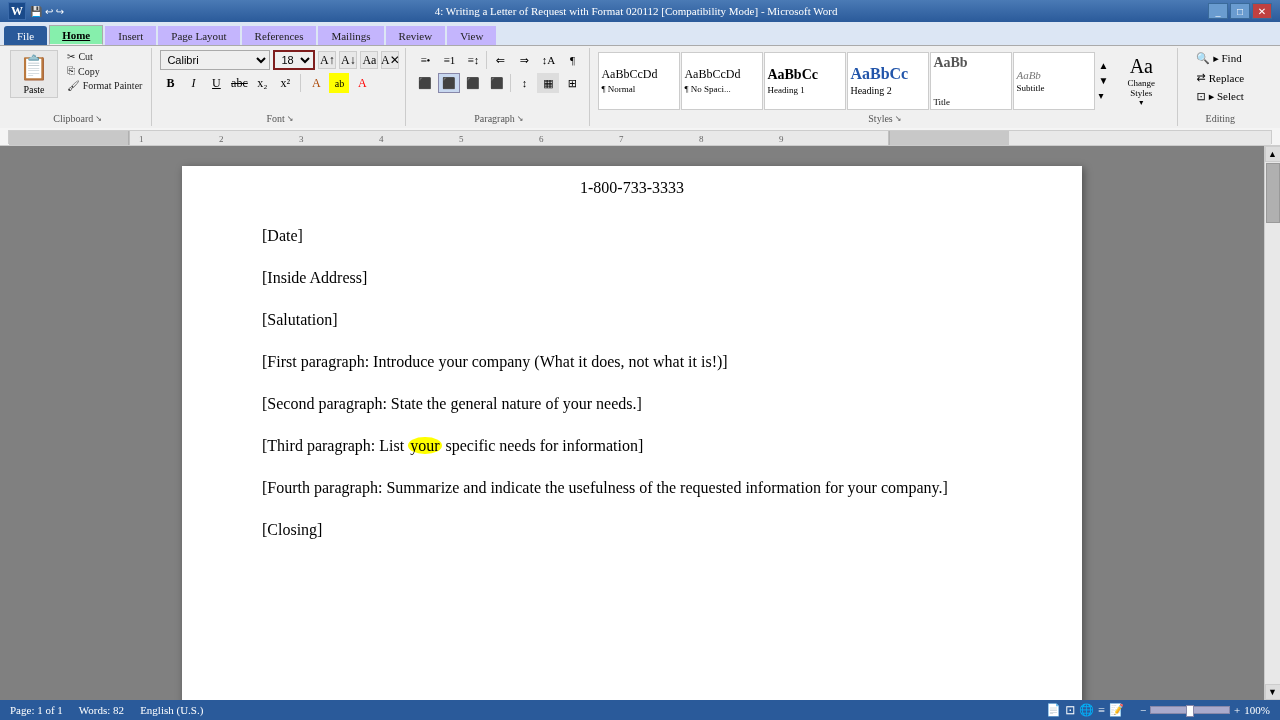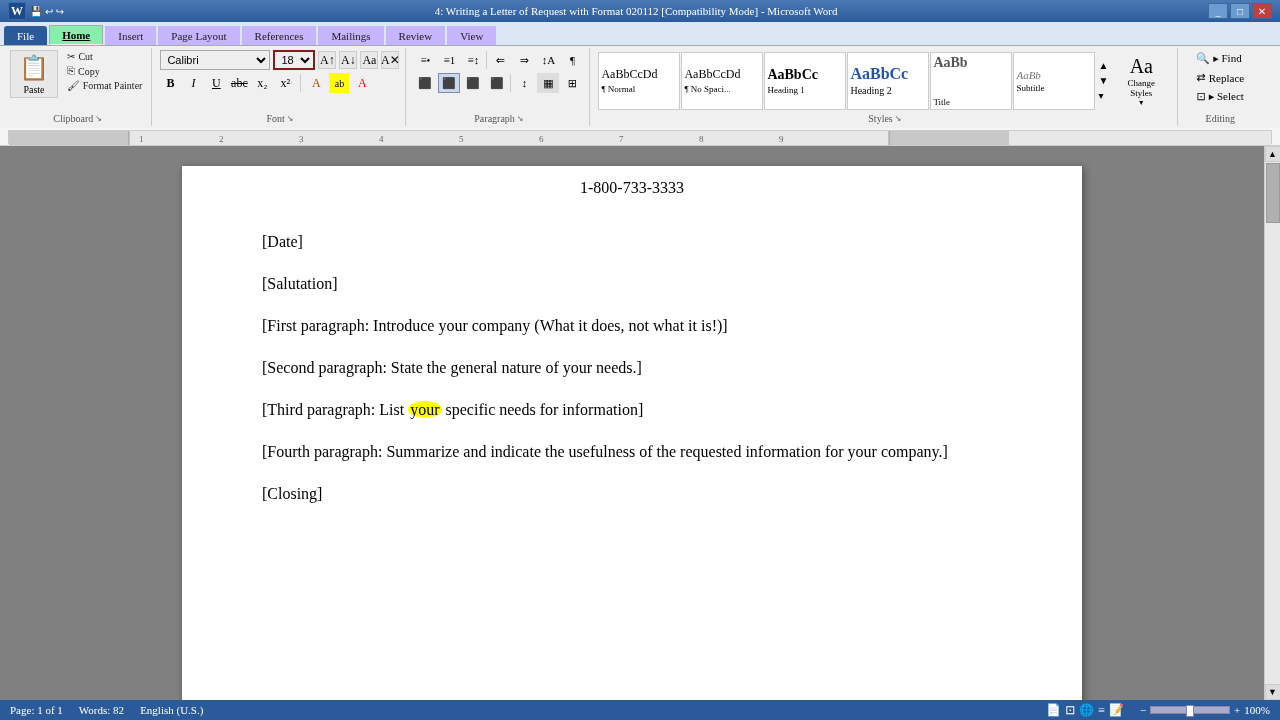--- a/index.html
+++ b/index.html
@@ -133,21 +133,21 @@
       flex: 1; overflow: hidden; padding: 20px 60px 20px 60px;
       display: flex; justify-content: center; align-items: flex-start;
     }
     .page {
       background: #fff; width: 900px; min-height: 560px;
       padding: 10px 80px 40px 80px;
       box-shadow: 2px 2px 8px rgba(0,0,0,0.4);
       font-family: 'Times New Roman', serif; font-size: 16px; line-height: 1.5;
     }
     .phone-header {
-      text-align: center; font-size: 16px; margin-bottom: 30px; font-weight: normal;
+      text-align: center; font-size: 16px; margin-bottom: 24px; font-weight: normal;
     }
     .doc-line { margin-bottom: 18px; font-size: 16px; }
     .highlighted { background-color: #ffff00; border-radius: 50%; padding: 0 2px; }
 
     
     .scrollbar-v {
       width: 16px; background: #f0f0f0; border-left: 1px solid #ccc;
       display: flex; flex-direction: column; align-items: center;
     }
     .scroll-btn { width: 16px; height: 16px; background: #ddd; border: 1px solid #ccc; display: flex; align-items: center; justify-content: center; font-size: 9px; cursor: pointer; }
@@ -383,20 +383,21 @@
     </svg>
   </div>
 </div>
 
 <div class="main-area">
   <div class="page-container">
     <div class="page">
       <div class="phone-header">1-800-733-3333</div>
 
       <div class="doc-line">[Date]</div>
+      <div class="doc-line">[Inside Address]</div>
       <div class="doc-line">[Salutation]</div>
       <div class="doc-line">[First paragraph: Introduce your company (What it does, not what it is!)]</div>
       <div class="doc-line">[Second paragraph: State the general nature of your needs.]</div>
       <div class="doc-line">
         [Third paragraph: List <span class="highlighted">your</span> specific needs for information]
       </div>
       <div class="doc-line">[Fourth paragraph: Summarize and indicate the usefulness of the requested information for your company.]</div>
       <div class="doc-line">[Closing]</div>
     </div>
   </div>

